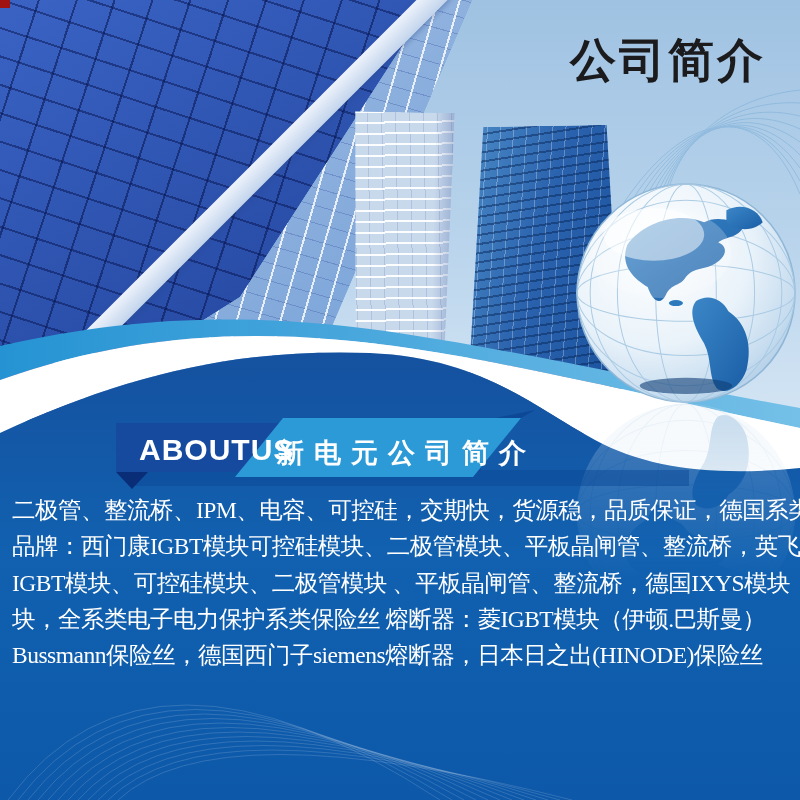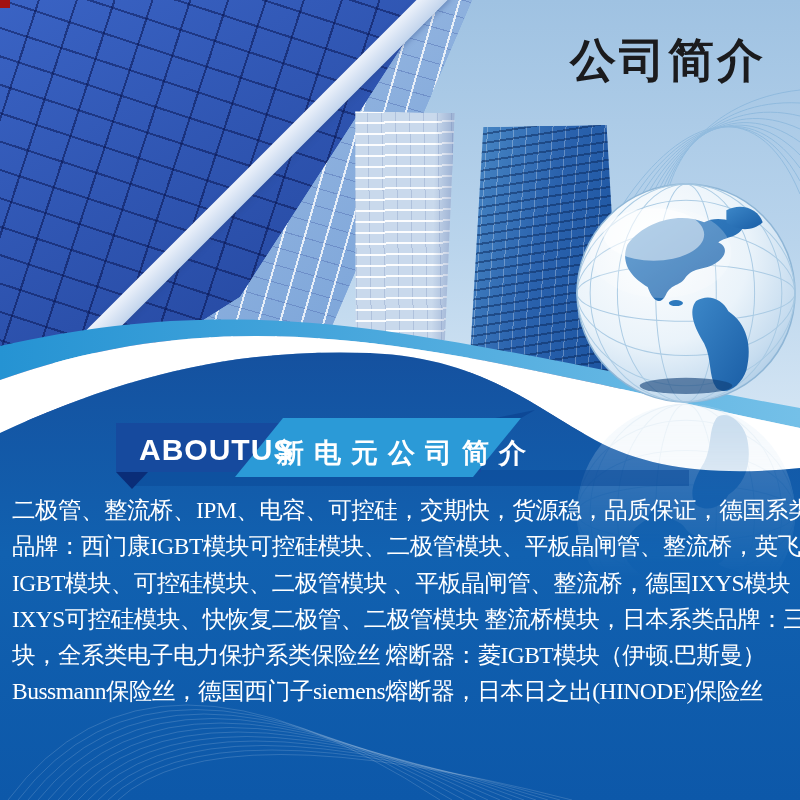--- a/index.html
+++ b/index.html
@@ -218,18 +218,17 @@
       <polygon points="272,23 510,23 462,82 224,82" fill="#2b9ad7"></polygon>
     </svg>
     <div class="banner-label">ABOUTUS</div>
     <div class="banner-title">新电元公司简介</div>
   </div>
 
   <div class="about">
     <div class="line">二极管、整流桥、IPM、电容、可控硅，交期快，货源稳，品质保证，德国系类</div>
     <div class="line">品牌：西门康IGBT模块可控硅模块、二极管模块、平板晶闸管、整流桥，英飞凌</div>
     <div class="line">IGBT模块、可控硅模块、二极管模块 、平板晶闸管、整流桥，德国IXYS模块：</div>
-    <div class="line">IXYS可控硅模块、快恢复二极管、二极管模块 整流桥模块，日本系类品牌：三</div>
     <div class="line">块，全系类电子电力保护系类保险丝 熔断器：菱IGBT模块（伊顿.巴斯曼）</div>
     <div class="line">Bussmann保险丝，德国西门子siemens熔断器，日本日之出(HINODE)保险丝</div>
   </div>
 
 </div>
 
 </body></html>

